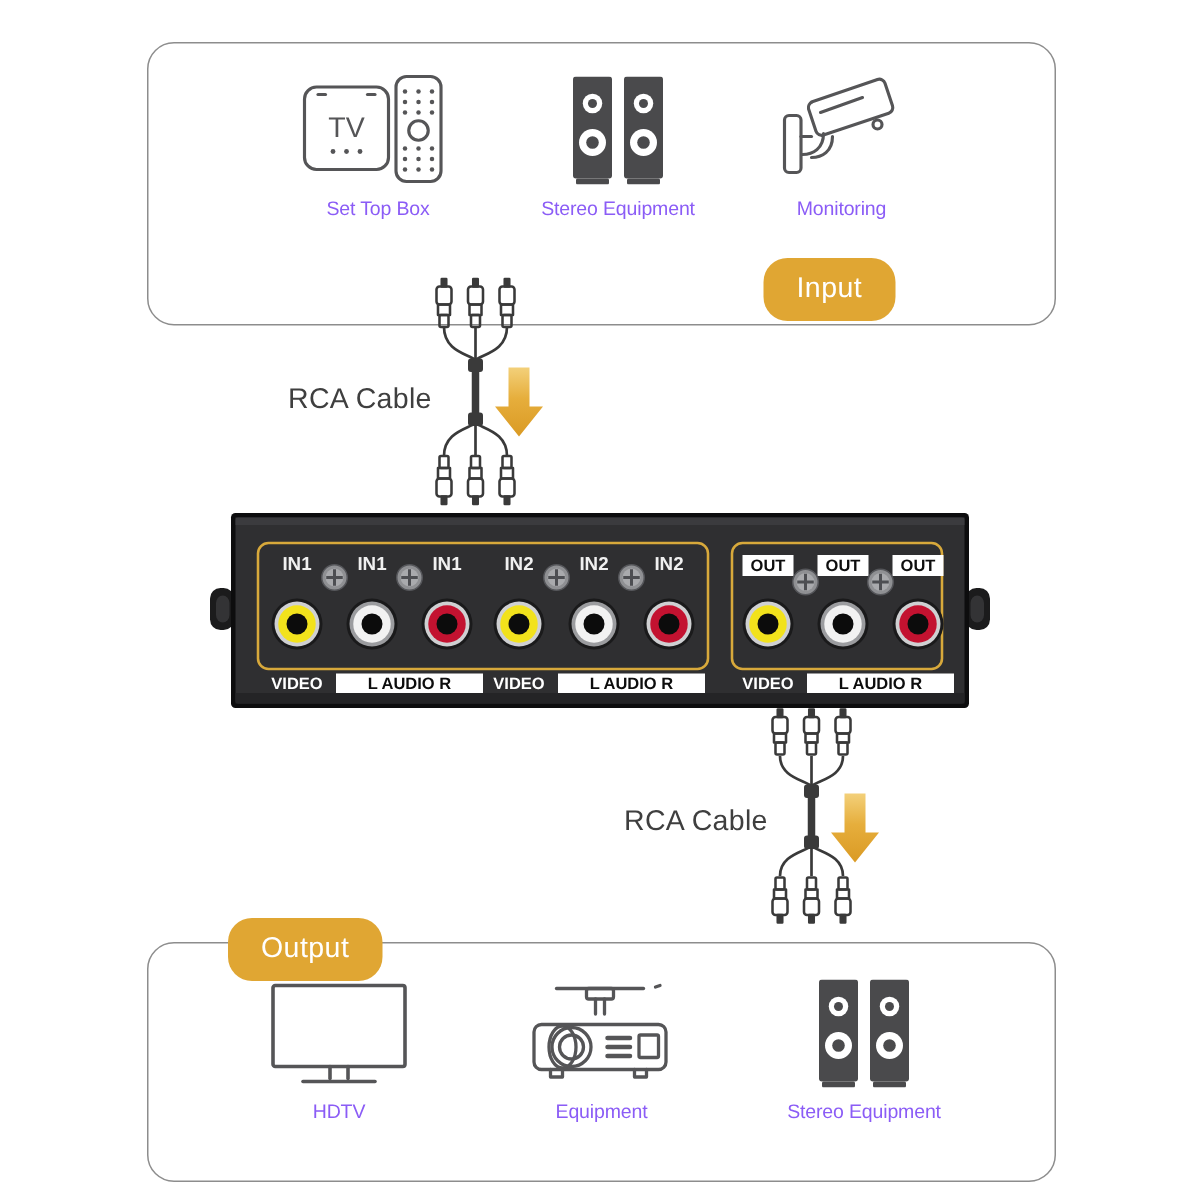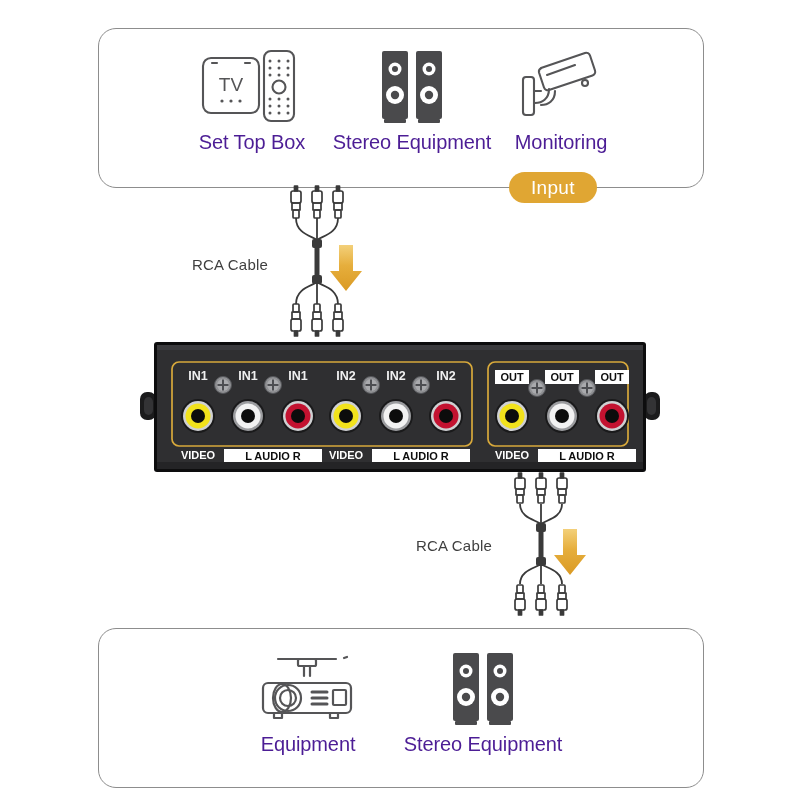--- a/index.html
+++ b/index.html
@@ -21,21 +21,21 @@
   }
 
   
   .panel {
     position: absolute;
     border: 1.6px solid #8d8d8d;
     border-radius: 18px;
     background: #ffffff;
     box-sizing: border-box;
   }
-  #input-panel  { left: 98px;  top: 28px;  width: 606px; height: 160px; }
+  #input-panel  { left: 98px;  top: 28px;  width: 606px; height: 189px; }
   #output-panel { left: 98px;  top: 628px; width: 606px; height: 160px; }
 
   
   .device-row {
     position: absolute;
     left: 0; right: 0;
     display: flex;
     align-items: flex-end;
     justify-content: center;
   }
@@ -46,50 +46,50 @@
     justify-content: flex-end;
   }
   .device .art {
     height: 76px;
     display: flex;
     align-items: flex-end;
     justify-content: center;
   }
   .device .caption {
     margin-top: 9px;
-    font-size: 20px;
-    color: #4c1d95;
+    font-size: 13px;
+    color: #8b5cf6;
     letter-spacing: -0.1px;
     white-space: nowrap;
     line-height: 1;
   }
 
   
   .badge {
     position: absolute;
     display: flex;
     align-items: center;
     justify-content: center;
-    height: 31px;
+    height: 42px;
     border-radius: 16px;
     background: #e0a633;
     color: #ffffff;
     font-size: 19px;
     letter-spacing: 0.3px;
     padding: 0 22px;
     box-sizing: border-box;
     z-index: 6;
   }
   #badge-input  { left: 509px; top: 172px; }
   #badge-output { left: 152px; top: 612px; }
 
   
   .cable-label {
     position: absolute;
-    font-size: 15px;
+    font-size: 19px;
     color: #3f3f3f;
     white-space: nowrap;
     letter-spacing: 0.2px;
   }
   #rca-label-top    { left: 192px; top: 256px; }
   #rca-label-bottom { left: 416px; top: 537px; }
 
   
   .abs { position: absolute; text-align: right; }
   #cable-top     { left: 286px; top: 182px; }
@@ -473,24 +473,38 @@
         <linearGradient id="gradBot" x1="0" y1="0" x2="0" y2="1">
           <stop offset="0%" stop-color="#F3D07A"></stop>
           <stop offset="45%" stop-color="#E6AE3C"></stop>
           <stop offset="100%" stop-color="#DA9A24"></stop>
         </linearGradient>
       </defs>
       <path d="M11 1 h14 v26 h9 L18 47 L2 27 h9 z" fill="url(#gradBot)"></path>
     </svg>
   </div>
 
+  <div class="badge" id="badge-output">Output</div>
 
   <div class="panel" id="output-panel">
     <div class="device-row" style="top:20px;">
 
+      <div class="device" style="width:186px;">
+        <div class="art">
+          <svg width="92" height="70" viewBox="0 0 92 70">
+            <g fill="none" stroke="#555557" stroke-width="2.4" stroke-linejoin="round" stroke-linecap="round">
+              <rect x="2" y="2" width="88" height="54" rx="1.5"></rect>
+              <path d="M40 56 v8"></path>
+              <path d="M52 56 v8"></path>
+              <path d="M22 66 h48"></path>
+            </g>
+          </svg>
+        </div>
+        <div class="caption">HDTV</div>
+      </div>
 
       <div class="device" style="width:164px;">
         <div class="art">
           <svg width="96" height="72" viewBox="0 0 96 72">
             <g fill="none" stroke="#555557" stroke-width="2.2" stroke-linejoin="round" stroke-linecap="round">
               <path d="M18 6 h58"></path>
               <path d="M84 5 l3 -1"></path>
               <rect x="38" y="6" width="18" height="7" rx="1.5"></rect>
               <path d="M44 13 v10"></path>
                 <path d="M50 13 v10"></path>

